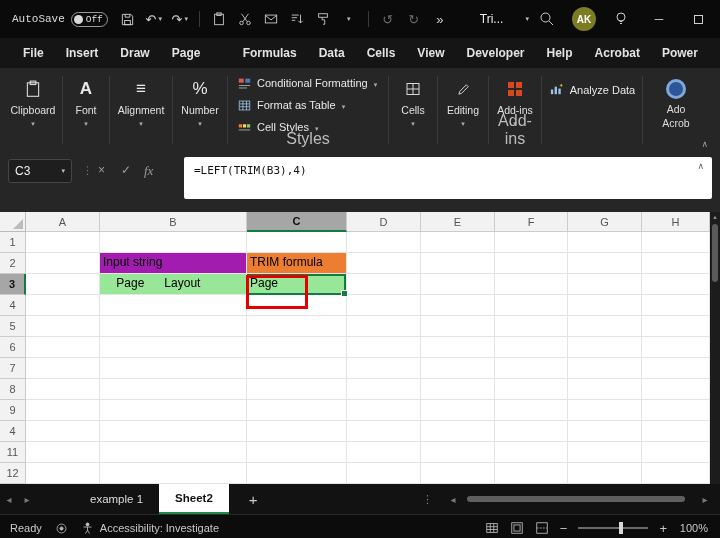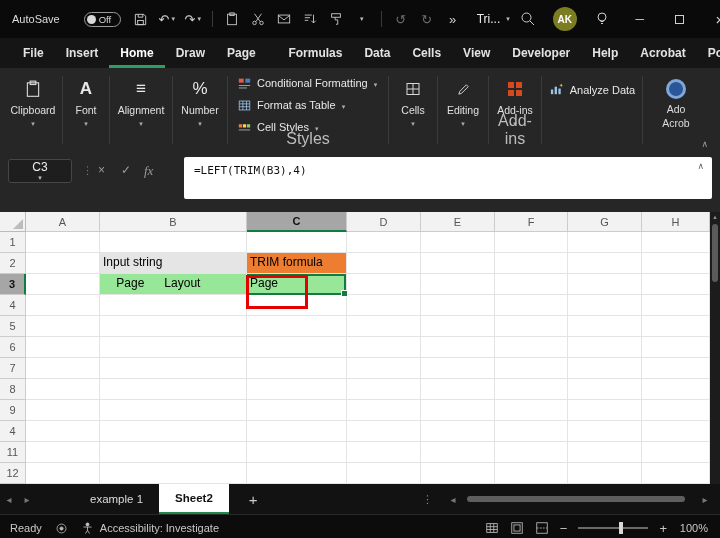--- a/index.html
+++ b/index.html
@@ -7,27 +7,27 @@
     font-family:"Liberation Sans", sans-serif; }
   .app { width:720px; height:538px; display:flex; flex-direction:column; background:#fff; }
   button { background:none; border:none; cursor:pointer; font-family:inherit; }
   svg { display:block; }
 
   
   .titlebar { flex:0 0 38px; background:#0a0a0a; display:flex; align-items:center; color:#d8d8d8; font-size:11px; }
   .tb-left { display:flex; align-items:center; gap:2px; padding-left:12px; }
   .tbtn { color:#cfcfcf; min-width:24px; height:26px; display:flex; align-items:center; justify-content:center; gap:2px; font-size:13px; }
   .chev { font-size:7px; color:#bdbdbd; }
-  .autosave { display:flex; align-items:center; gap:24px; margin-right:6px; color:#ddd; }
+  .autosave { display:flex; align-items:center; gap:6px; margin-right:6px; color:#ddd;font-family:Liberation Mono, monospace; }
   .pill { width:37px; height:15px; border:1px solid #9a9a9a; border-radius:8px; display:flex; align-items:center; gap:3px; padding:0 4px 0 2px; }
   .knob { width:9px; height:9px; background:#d9d9d9; border-radius:50%; }
   .as-state { font-size:9.5px; color:#ddd; }
   .tb-sep { width:1px; height:16px; background:#3a3a3a; margin:0 5px; }
   .dim { color:#6a6a6a; }
-  .doc-title { display:flex; gap:6px; align-items:center; font-size:12px; margin-left:10px; color:#ececec; }
+  .doc-title { display:flex; gap:22px; align-items:center; font-size:12px; margin-left:26px; color:#ececec; }
   .tb-right { margin-left:auto; display:flex; align-items:center; }
   .tb-right .tbtn { width:36px; height:38px; }
   .avatar { width:24px; height:24px; border-radius:50%; background:#7c7d22; color:#fff; font-size:10px; font-weight:bold; display:flex; align-items:center; justify-content:center; margin:0 7px; }
   .win-restore { width:9px; height:9px; border:1px solid #cfcfcf; display:inline-block; }
   .winbtn { width:40px; height:38px; font-size:12px; color:#d8d8d8; display:flex; align-items:center; justify-content:center; }
 
   
   .menubar { flex:0 0 30px; background:#151515; display:flex; align-items:center; color:#e3e3e3; font-size:12px; }
   .menu-items { display:flex; padding-left:12px; }
   .menu-item { padding:0 11px; line-height:30px; height:30px; cursor:pointer;font-weight:bold; }
@@ -45,21 +45,21 @@
   .group-bottom { position:absolute; bottom:4px; left:0; right:0; text-align:center; font-size:16px; color:#bdbdbd; }
   .analyze-group { width:100px; }
   .analyze-btn { display:flex; align-items:center; gap:6px; font-size:11px; color:#e8e8e8; margin-top:6px; white-space:nowrap; }
   .adobe-group { width:66px; }
   .adobe-circle { width:20px; height:20px; border-radius:50%; background:#2B579A; border:3px solid #7FA7D8; }
   .adobe-line { font-size:10.5px; color:#ddd; line-height:14px; }
   .ribbon-collapse { position:absolute; right:12px; bottom:3px; font-size:9px; color:#999; }
 
   
   .formulabar { flex:0 0 60px; background:#262626; position:relative; }
-  .namebox { position:absolute; left:8px; top:7px; width:64px; height:24px; background:#1e1e1e; border:1px solid #464646; border-radius:3px; color:#eee; font-size:12px; display:flex; align-items:center; justify-content:space-between; padding:0 6px;flex-direction:column; }
+  .namebox { position:absolute; left:8px; top:7px; width:64px; height:24px; background:#1e1e1e; border:1px solid #464646; border-radius:3px; color:#eee; font-size:12px; display:flex; align-items:center; justify-content:space-between; padding:0 6px; }
   .fb-dots { position:absolute; left:82px; top:12px; color:#777; font-size:11px; }
   .fb-btn { position:absolute; top:11px; color:#9a9a9a; font-size:12px; }
   .fb-cancel { left:98px; } .fb-check { left:121px; } .fb-fx { left:144px; font-style:italic; font-family:"Liberation Serif", serif; font-size:13px; }
   .formula-input { position:absolute; left:184px; top:5px; right:8px; height:42px; background:#fff; border-radius:2px; }
   .formula-text { font-family:"DejaVu Sans Mono", monospace; font-size:11px; color:#111; position:absolute; left:10px; top:7px; white-space:pre; }
   .fb-collapse { position:absolute; right:8px; top:4px; color:#666; font-size:9px; }
 
   
   .gridwrap { flex:0 0 272px; position:relative; background:#fff; display:flex; }
   .grid { display:grid; grid-template-columns:26px 74px 147px 100px 74px 74px 73px 74px 68px; grid-template-rows:20px repeat(12,21px); width:710px; }
@@ -196,21 +196,20 @@
           <span class="win-restore"></span>
         </button>
       <button class="winbtn" style="font-size:15px;">×</button>
     </div>
   </div>
 
   <div class="menubar">
     <div class="menu-items">
         <div class="menu-item">File</div>
         <div class="menu-item">Insert</div>
-        <div class="menu-item active">Home</div>
         <div class="menu-item">Draw</div>
         <div class="menu-item">Page Layout</div>
         <div class="menu-item">Formulas</div>
         <div class="menu-item">Data</div>
         <div class="menu-item">Cells</div>
         <div class="menu-item">View</div>
         <div class="menu-item">Developer</div>
         <div class="menu-item">Help</div>
         <div class="menu-item">Acrobat</div>
         <div class="menu-item">Power Pivot</div>
@@ -368,21 +367,21 @@
         <div class="cell"></div>
         <div class="cell"></div>
         <div class="cell"></div>
         <div class="cell"></div>
         <div class="cell"></div>
         <div class="cell"></div>
         <div class="cell"></div>
         <div class="cell"></div>
         <div class="hd rowhd">2</div>
         <div class="cell"></div>
-        <div class="cell" style="background: #e5e5e5;">Input string</div>
+        <div class="cell" style="background: #a21caf;">Input string</div>
         <div class="cell" style="background: rgb(237, 125, 49);">TRIM formula</div>
         <div class="cell"></div>
         <div class="cell"></div>
         <div class="cell"></div>
         <div class="cell"></div>
         <div class="cell"></div>
         <div class="hd rowhd sel">3</div>
         <div class="cell"></div>
         <div class="cell" style="background: rgb(152, 230, 152);">    Page      Layout</div>
         <div class="cell" style="background: rgb(152, 230, 152);">Page</div>

